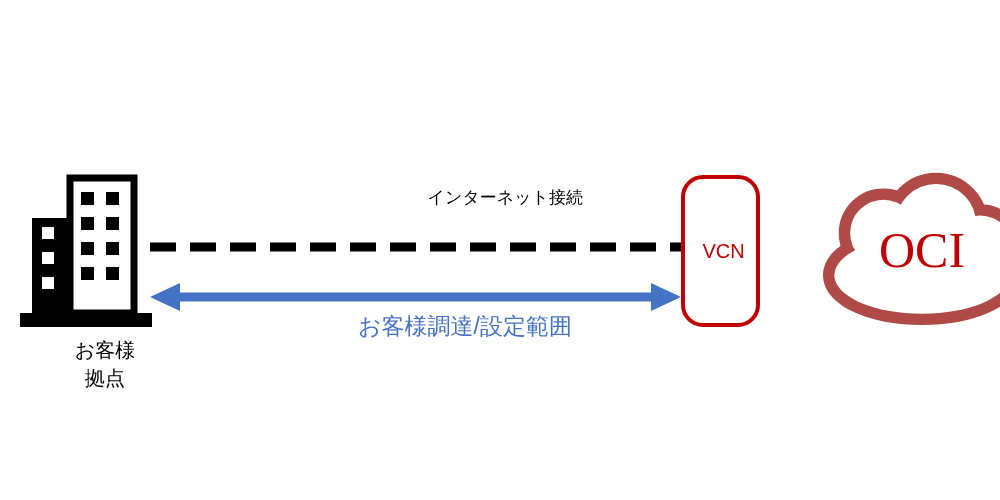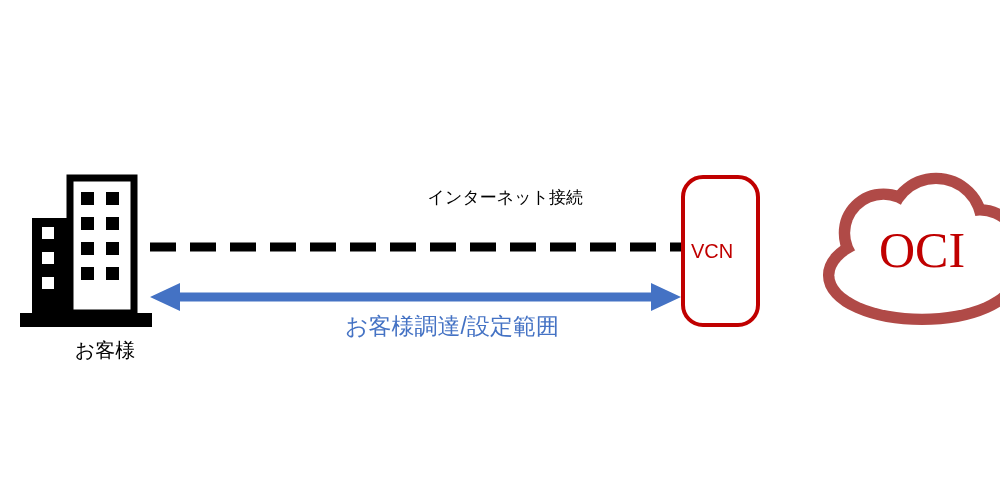--- a/index.html
+++ b/index.html
@@ -16,29 +16,29 @@
     left:30px;top:336px;width:150px;
     text-align:center;font-size:20px;line-height:28px;color:#000000;
   }
   .dashed-line-svg{left:150px;top:238px;}
   .internet-label{
     left:283px;top:186px;width:300px;
     text-align:right;font-size:17px;line-height:23px;color:#000000;
   }
   .arrow-svg{left:150px;top:281px;}
   .scope-label{
-    left:302px;top:311px;width:300px;
+    left:315px;top:311px;width:300px;
     text-align:center;font-size:23px;color:#4472C4;
   }
   .vcn-box{
     left:681px;top:175px;width:79px;height:152px;
     box-sizing:border-box;
     border:4px solid #C00000;border-radius:22px;
     background:#ffffff;
-    display:flex;align-items:center;justify-content:flex-start;
+    display:flex;align-items:center;justify-content:center;
     font-size:20px;color:#C00000;padding-left:6px;
   }
   .cloud-wrap{left:808px;top:170px;width:228px;height:156px;}
   .cloud-wrap svg{position:absolute;left:0;top:0;}
   .oci-label{
     position:absolute;left:0;top:30px;width:228px;height:100px;
     display:flex;align-items:center;justify-content:center;
     font-family:"Liberation Serif","DejaVu Serif",serif;
     font-size:50px;color:#C00000;
   }
@@ -63,20 +63,21 @@
     <rect x="64" y="75" width="13" height="13" fill="#000"></rect>
     <rect x="89" y="75" width="13" height="13" fill="#000"></rect>
     <rect x="64" y="100" width="13" height="13" fill="#000"></rect>
     <rect x="89" y="100" width="13" height="13" fill="#000"></rect>
 
     <rect x="3" y="146" width="132" height="14" fill="#000"></rect>
   </svg>
 
   <div class="abs building-label">
     <span style="display:block">お客様</span>
+    <span style="display:block">拠点</span>
   </div>
 
   <svg class="abs dashed-line-svg" width="531" height="18" viewBox="0 0 531 18">
     <line x1="0" y1="9" x2="531" y2="9" stroke="#000000" stroke-width="9" stroke-dasharray="26 14"></line>
   </svg>
 
   <div class="abs internet-label">
     <span style="display:block">インターネット接続</span>
   </div>
 

